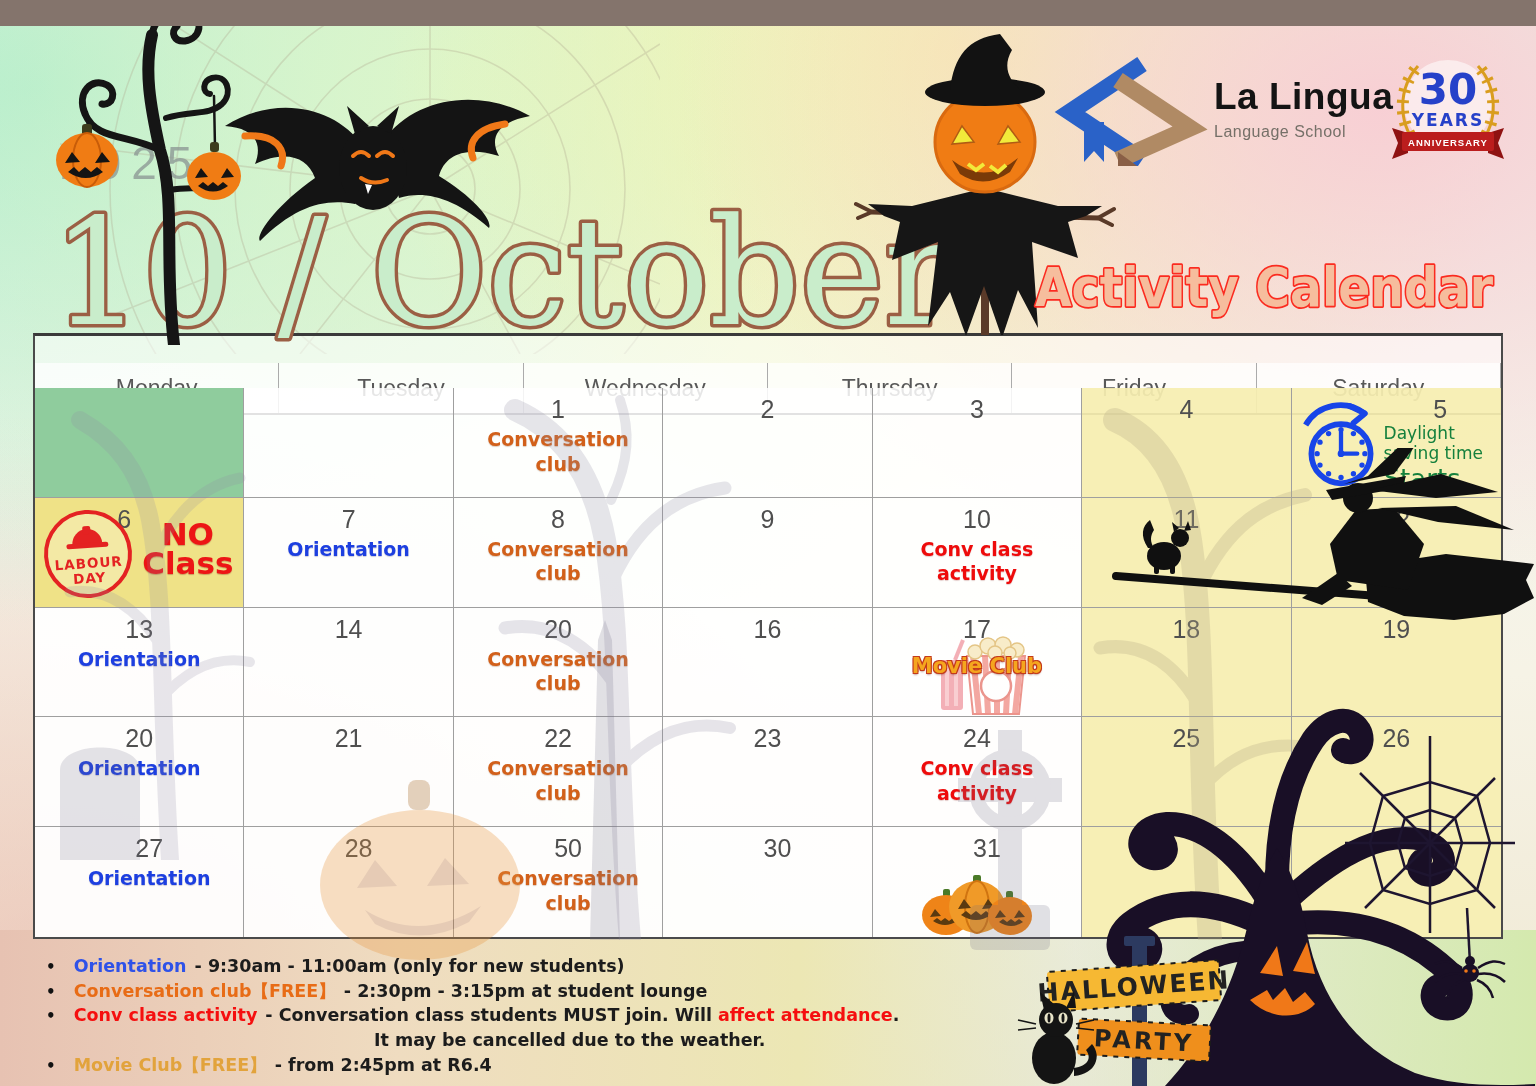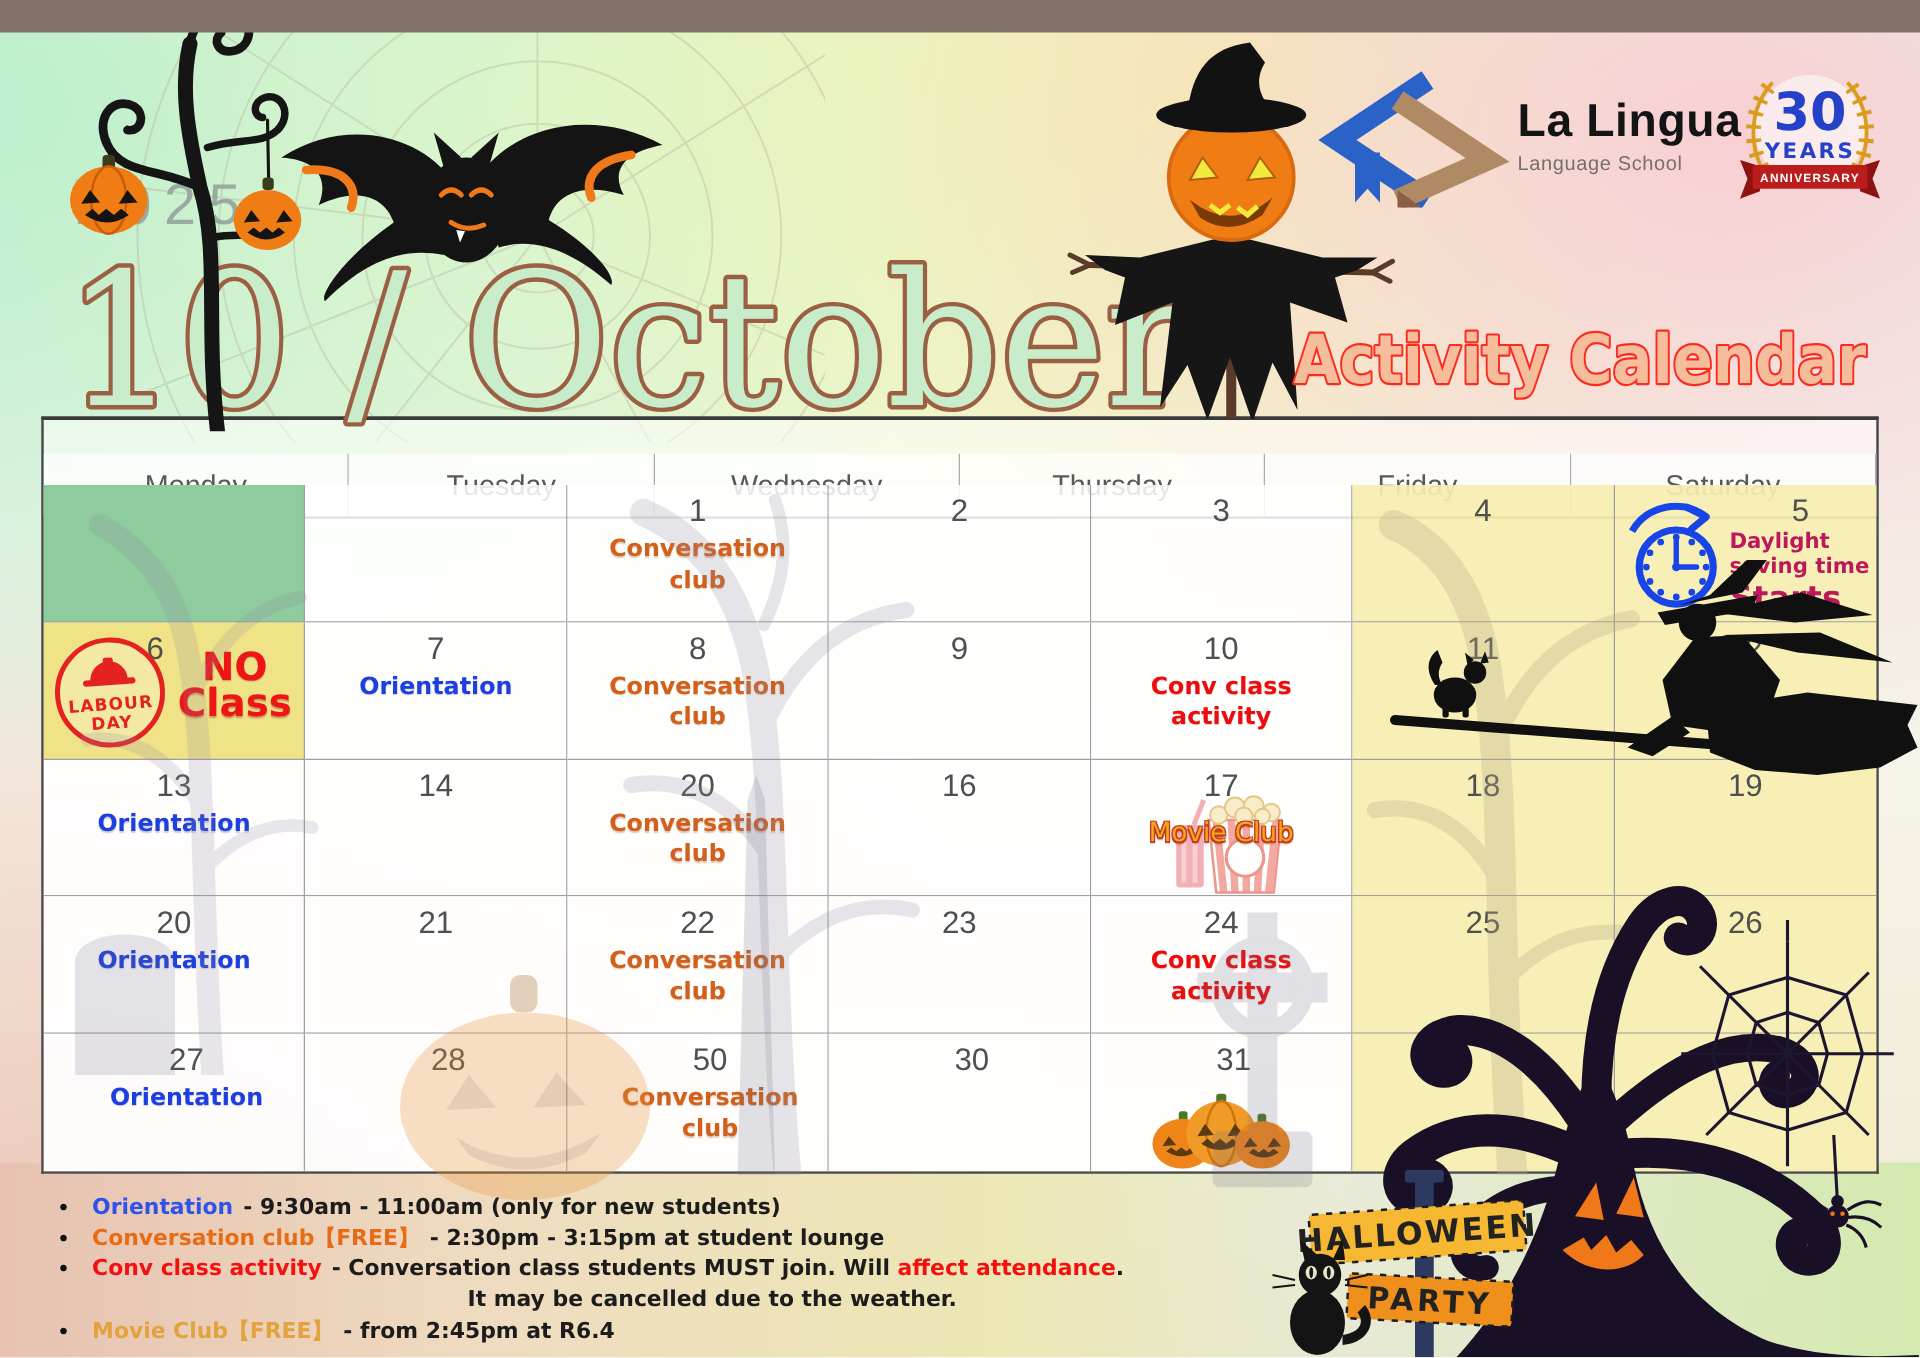--- a/index.html
+++ b/index.html
@@ -48,31 +48,31 @@
   .num{text-align:center;font-size:25px;color:#4f4f4f;margin-top:7px;}
   .ev{margin-top:3px;text-align:center;font-weight:bold;font-size:19px;line-height:1.3;
     white-space:pre-line;font-family:"DejaVu Sans",sans-serif;}
   .ev-conv{color:#d2601a;text-shadow:0 1px 1px rgba(120,50,0,.25);}
   .ev-orient{color:#1d3fe0;text-shadow:0 1px 1px rgba(0,0,90,.2);}
   .ev-red{color:#ee0b0b;text-shadow:0 1px 1px rgba(120,0,0,.2);}
   
   .cell-dst .clock{position:absolute;left:6px;top:14px;}
   .dst-right{position:absolute;left:92px;top:0;right:4px;}
   .dst-right .num{margin-top:7px;}
-  .dst{font-family:"DejaVu Sans",sans-serif;font-weight:bold;color:#be185d;font-size:17px;line-height:1.15;text-align:left;}
+  .dst{font-family:"DejaVu Sans",sans-serif;font-weight:normal;color:#15803d;font-size:17px;line-height:1.15;text-align:left;}
   .dst.l3{font-size:26px;margin-top:2px;}
   
   .c-labour .num{margin-left:-30px;}
   .labour-stamp{position:absolute;left:5px;top:8px;}
   .noclass{position:absolute;right:10px;top:22px;text-align:center;font-family:"DejaVu Sans",sans-serif;
     font-weight:800;color:#ed1515;font-size:31px;line-height:.95;text-shadow:0 1px 1px rgba(120,0,0,.3);}
   
   .cell-movie .popcorn{position:absolute;left:50%;top:26px;transform:translateX(-44%);opacity:.85;}
   .ev-movie{position:absolute;left:0;right:0;top:46px;text-align:center;font-family:"DejaVu Sans",sans-serif;
-    font-weight:400;font-size:21px;color:#f5a61e;
+    font-weight:700;font-size:21px;color:#f5a61e;
     text-shadow:-1px -1px 0 #c43a1c,1px -1px 0 #c43a1c,-1px 1px 0 #c43a1c,1px 1px 0 #c43a1c,0 2px 2px rgba(100,20,0,.4);}
   .pumpkins31{position:absolute;left:50%;bottom:2px;transform:translateX(-50%);}
 
   
   .legend{position:absolute;left:46px;top:956px;z-index:3;font-family:"DejaVu Sans",sans-serif;
     font-weight:bold;font-size:17.5px;color:#1c1c1c;line-height:1.18;}
   .lg-row{margin-bottom:4px;white-space:nowrap;}
   .lg-row::before{content:"•";margin-right:12px;color:#111;font-size:15px;}
   .lg-cont{margin-left:328px;margin-bottom:4px;}
   .lb-blue{color:#2f52e8;}

